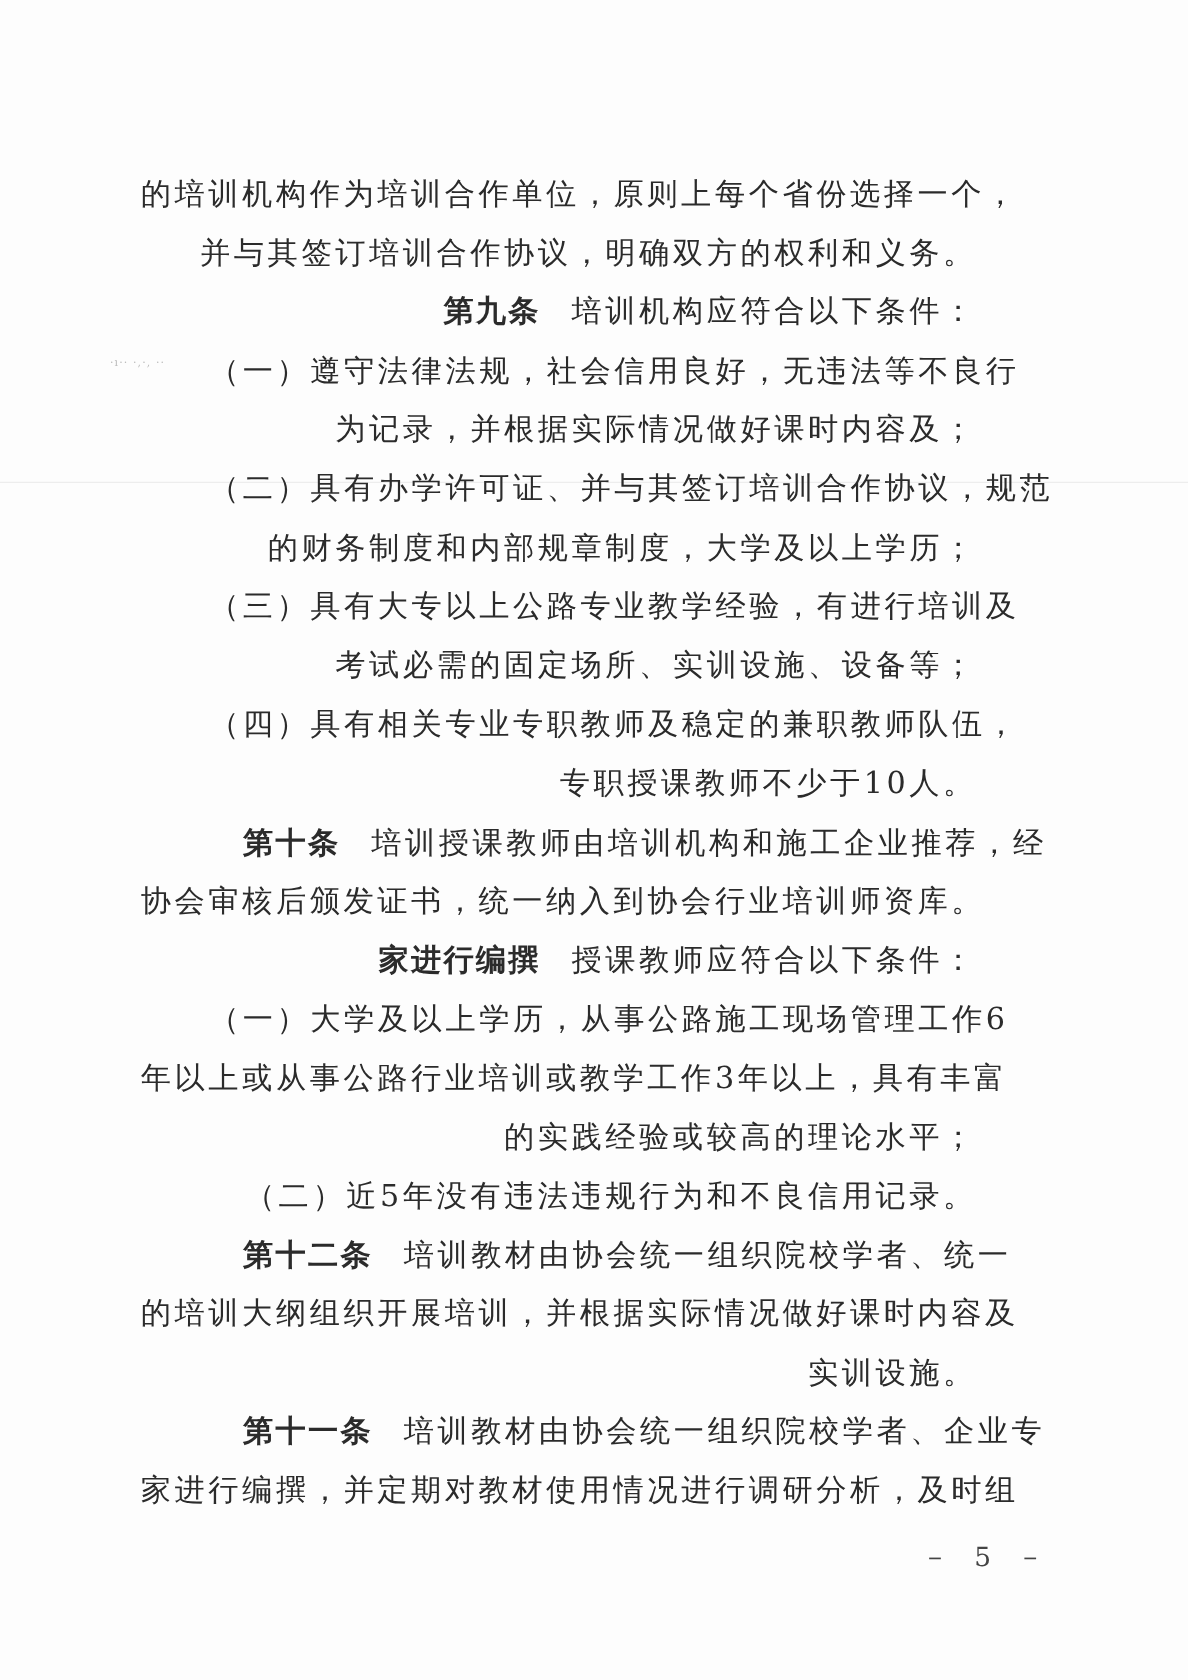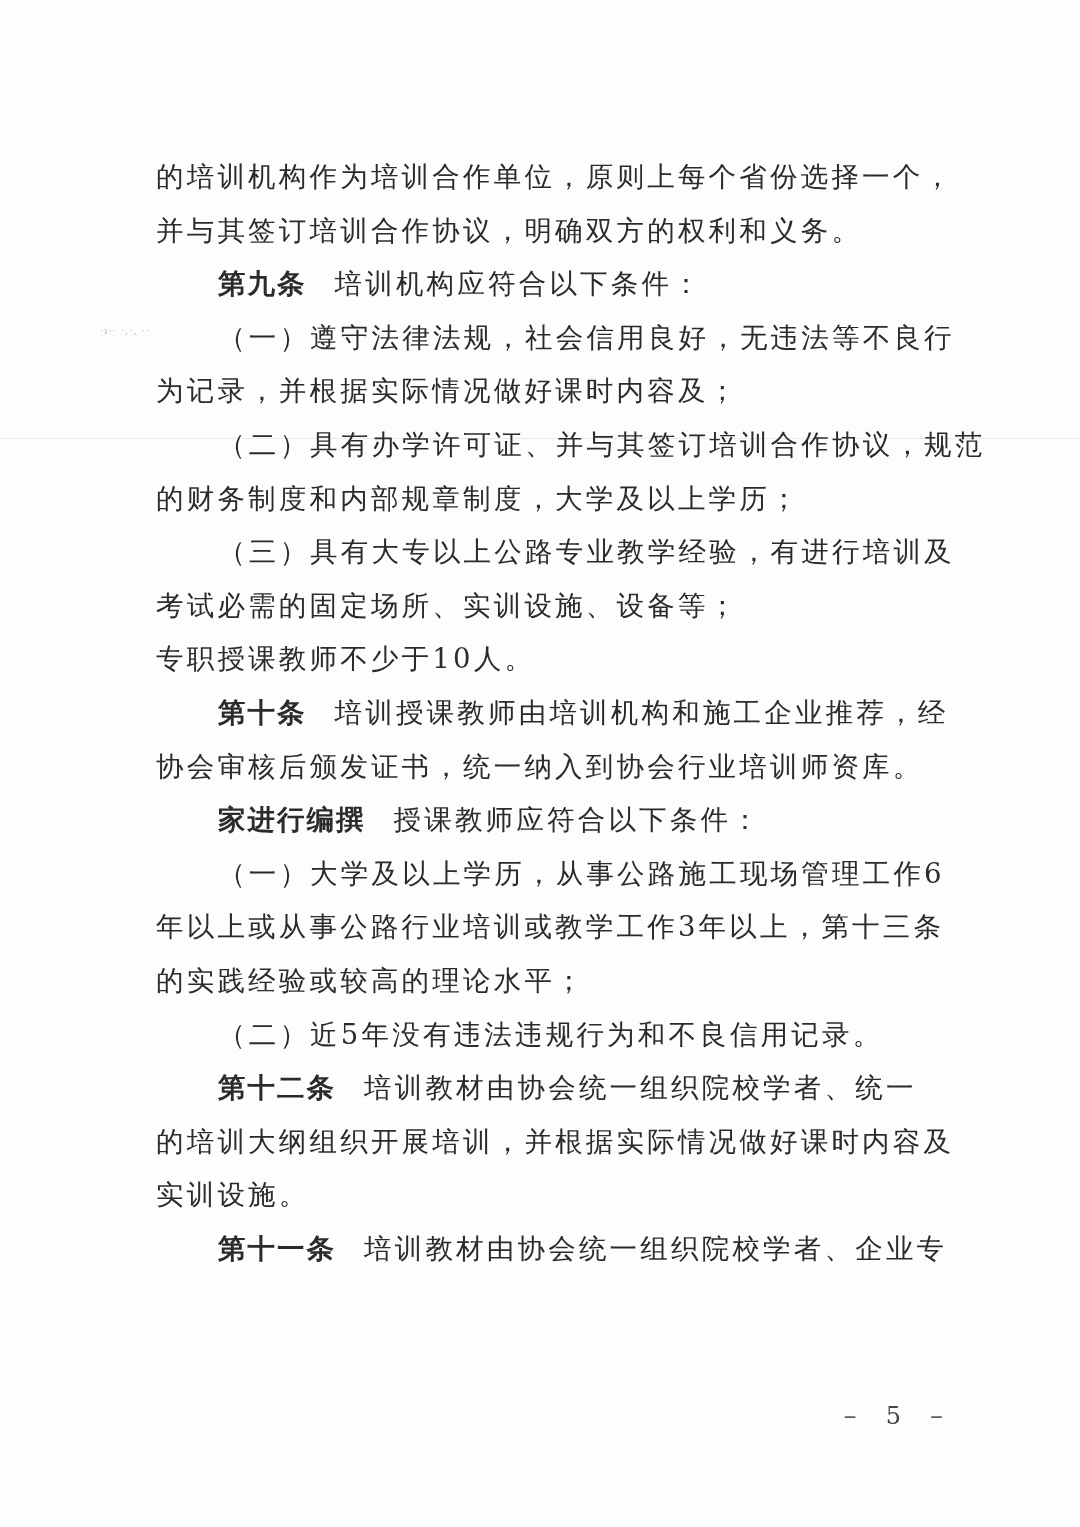--- a/index.html
+++ b/index.html
@@ -6,33 +6,34 @@
     body {
       width: 1080px; height: 1527px;
       background: #fdfdfd;
       position: relative;
       overflow: hidden;
       font-family: "DejaVu Serif", "Liberation Serif", serif;
       color: #2b2b2b;
     }
     .page {
       position: absolute;
-      left: 156px; top: 150px;
+      left: 128px; top: 150px;
       width: 760px;
+      text-align: right;
     }
     .line {
       height: 53.6px;
       line-height: 53.6px;
       font-size: 27.5px;
       letter-spacing: 3.2px;
       white-space: nowrap;
       overflow: visible;
     }
     .indent { padding-left: 62px; }
-    .bold { font-weight: bold; font-family: Liberation Mono, monospace; letter-spacing: 2px; }
+    .bold { font-weight: bold; font-family: Liberation Mono, monospace; letter-spacing: 2px; margin-left: 31px; }
     .gap { display: inline-block; width: 28px; }
     .page-number {
       position: absolute;
       left: 838px; top: 1400px;
       font-size: 24px;
       color: #444;
       letter-spacing: 8px;
     }
     .scan-line {
       position: absolute;
@@ -55,27 +56,29 @@
 <div class="page">
   <div class="line">的培训机构作为培训合作单位，原则上每个省份选择一个，</div>
   <div class="line">并与其签订培训合作协议，明确双方的权利和义务。</div>
   <div class="line indent"><span class="bold">第九条</span><span class="gap"></span><span>培训机构应符合以下条件：</span></div>
   <div class="line indent">（一）遵守法律法规，社会信用良好，无违法等不良行</div>
   <div class="line">为记录，并根据实际情况做好课时内容及；</div>
   <div class="line indent">（二）具有办学许可证、并与其签订培训合作协议，规范</div>
   <div class="line">的财务制度和内部规章制度，大学及以上学历；</div>
   <div class="line indent">（三）具有大专以上公路专业教学经验，有进行培训及</div>
   <div class="line">考试必需的固定场所、实训设施、设备等；</div>
+  <div class="line indent">（四）具有相关专业专职教师及稳定的兼职教师队伍，</div>
   <div class="line">专职授课教师不少于10人。</div>
   <div class="line indent"><span class="bold">第十条</span><span class="gap"></span><span>培训授课教师由培训机构和施工企业推荐，经</span></div>
   <div class="line">协会审核后颁发证书，统一纳入到协会行业培训师资库。</div>
   <div class="line indent"><span class="bold">家进行编撰</span><span class="gap"></span><span>授课教师应符合以下条件：</span></div>
   <div class="line indent">（一）大学及以上学历，从事公路施工现场管理工作6</div>
-  <div class="line">年以上或从事公路行业培训或教学工作3年以上，第十三条</div>
+  <div class="line">年以上或从事公路行业培训或教学工作3年以上，具有丰富</div>
   <div class="line">的实践经验或较高的理论水平；</div>
   <div class="line indent">（二）近5年没有违法违规行为和不良信用记录。</div>
   <div class="line indent"><span class="bold">第十二条</span><span class="gap"></span><span>培训教材由协会统一组织院校学者、统一</span></div>
   <div class="line">的培训大纲组织开展培训，并根据实际情况做好课时内容及</div>
   <div class="line">实训设施。</div>
   <div class="line indent"><span class="bold">第十一条</span><span class="gap"></span><span>培训教材由协会统一组织院校学者、企业专</span></div>
+  <div class="line">家进行编撰，并定期对教材使用情况进行调研分析，及时组</div>
 </div>
 
 <div class="page-number">－ 5 －</div>
 
 </body></html>

